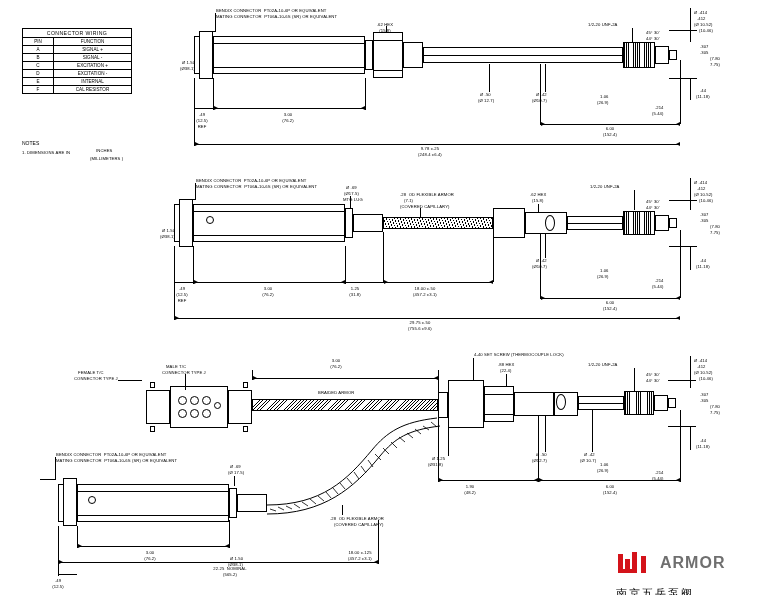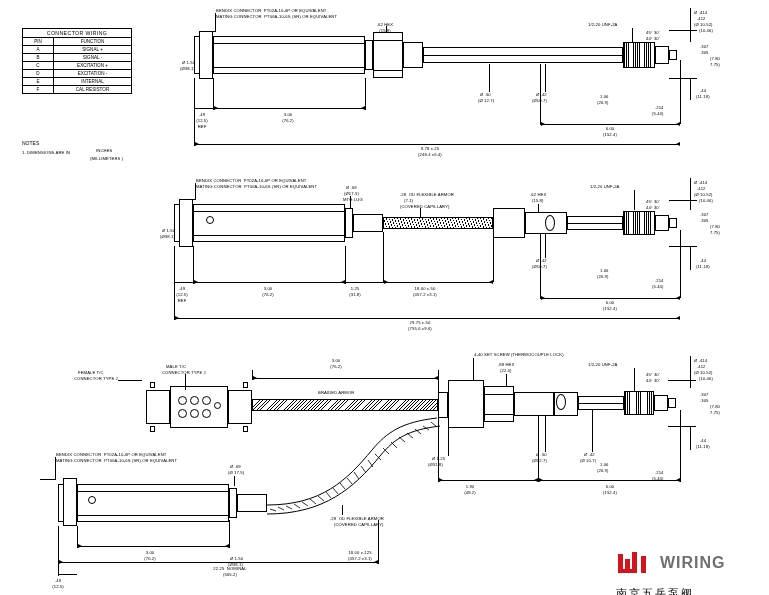--- a/index.html
+++ b/index.html
@@ -473,17 +473,17 @@
   </div>
 
   <div class="logo" style="left:616px;top:548px;width:140px;height:44px;">
     <svg width="36" height="28" style="position:absolute;left:0;top:2px;">
       <rect x="2" y="4" width="5" height="19" fill="#d4131a"></rect>
       <rect x="9" y="9" width="5" height="14" fill="#d4131a"></rect>
       <rect x="16" y="2" width="5" height="21" fill="#d4131a"></rect>
       <rect x="2" y="19" width="19" height="4" fill="#d4131a"></rect>
       <rect x="25" y="6" width="5" height="17" fill="#d4131a"></rect>
     </svg>
-    <div class="abs" style="left:44px;top:6px;font-size:16px;font-weight:bold;color:#6f6f6f;letter-spacing:1px;">WIRING</div>
+    <div class="abs" style="left:44px;top:6px;font-size:16px;font-weight:bold;color:#6f6f6f;letter-spacing:1px;">ARMOR</div>
   </div>
   <div class="abs" style="left:616px;top:586px;font-size:11px;color:#000;letter-spacing:2px;">南京五岳泵阀</div>
 
 </div>
 
 </body></html>

